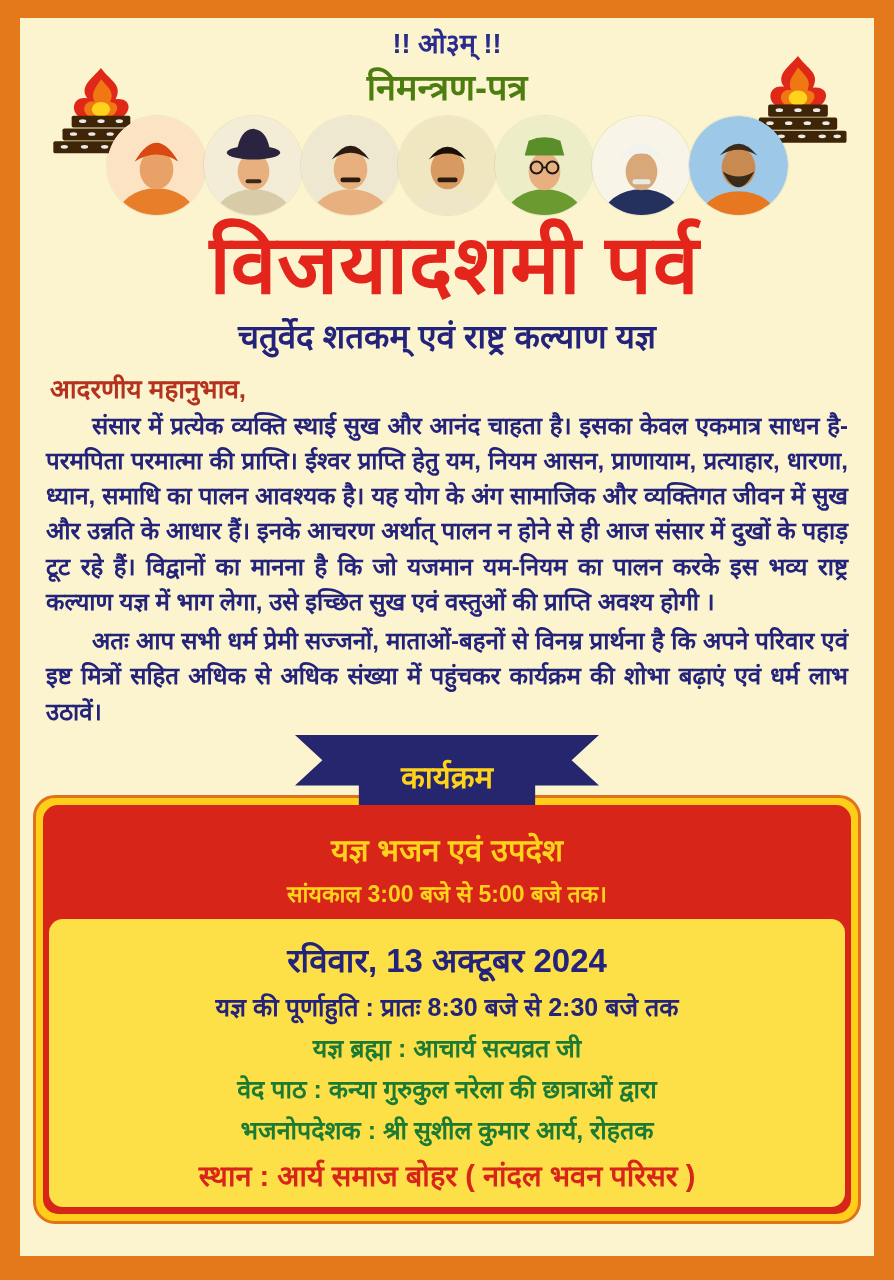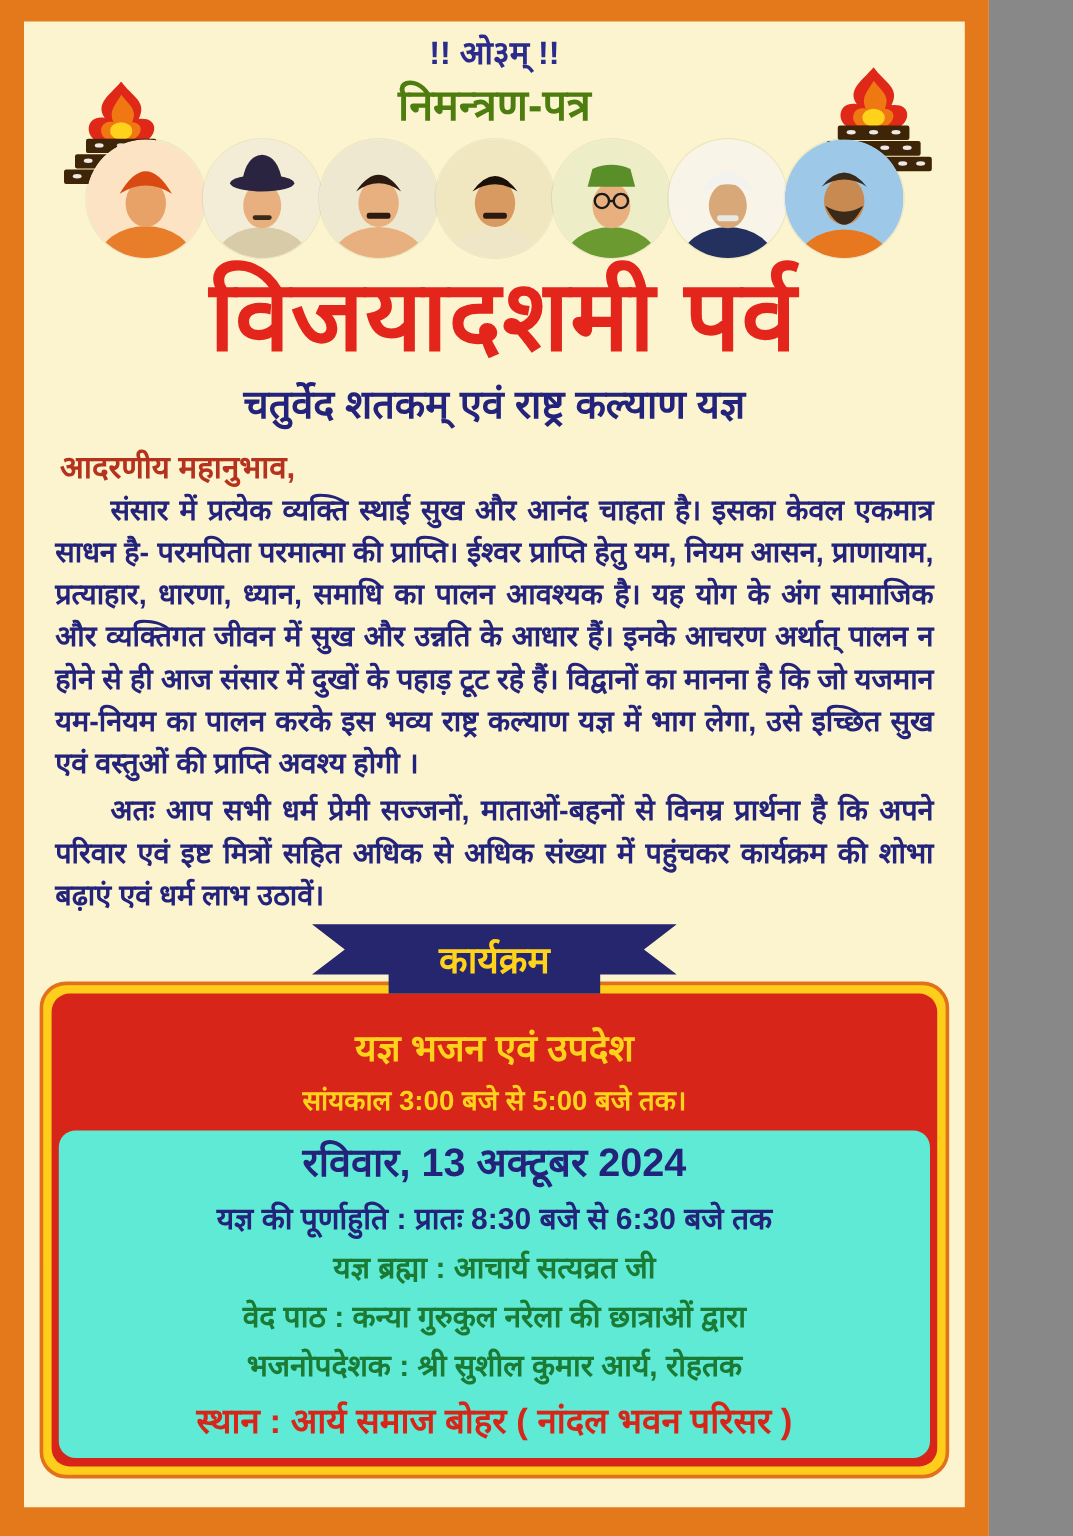--- a/index.html
+++ b/index.html
@@ -1,18 +1,18 @@
 <!DOCTYPE html>
 <html><head>
 <meta charset="utf-8">
 <style>
   html,body { margin:0; padding:0; background:#888; }
   .poster {
     position:relative;
-    width:824px; height:1280px;
+    width:894px; height:1280px;
     box-sizing:border-box;
     background:#FBF4CF;
     border:20px solid #E4791B;
     border-top-width:18px;
     border-bottom-width:24px;
     overflow:hidden;
     font-family:"Liberation Sans","DejaVu Sans",sans-serif;
   }
   .om-line { text-align:center; color:#2B2B8C; font-weight:bold; font-size:27px; margin-top:6px; }
   .inv-line { text-align:center; color:#4d7c0f; font-weight:bold; font-size:36px; margin-top:1px; }
@@ -30,30 +30,30 @@
 
   .salutation { color:#B5321E; font-weight:bold; font-size:26px; margin:12px 30px 0; }
   .para { color:#23237B; font-weight:bold; font-size:24px; line-height:1.47; margin:2px 26px 0; text-align:justify; text-indent:46px; }
   .para + .para { margin-top:4px; }
 
   .ribbon {
     width:304px; height:58px; margin:6px auto -10px; position:relative; z-index:3;
     background:#26266E;
     clip-path:polygon(0% 0%,100% 0%,91% 36%,100% 72%,79% 72%,79% 100%,21% 100%,21% 72%,0% 72%,9% 36%);
     display:flex; align-items:center; justify-content:center;
-    color:#FFD21C; font-weight:bold; font-size:31px; padding-top:0;
+    color:#FFD21C; font-weight:bold; font-size:31px; padding-top:12px;
   }
 
   .schedule { margin:0 13px; border:3px solid #E2711B; background:#FFCE1B; border-radius:22px; padding:7px; position:relative; z-index:2; }
   .schedule-red { background:#D8251A; border-radius:15px; padding:16px 0 7px; text-align:center; }
   .day1-dates { color:#FFD21C; font-weight:bold; font-size:29px; }
   .day1-activity { color:#FFD21C; font-weight:bold; font-size:31px; margin-top:7px; }
   .day1-time { color:#FFD21C; font-weight:bold; font-size:23px; margin-top:7px; }
 
-  .sunday { background:#5eead4; border-radius:14px; margin:10px 6px 0; padding:3px 12px 13px; text-align:center; }
+  .sunday { background:#fde047; border-radius:14px; margin:10px 6px 0; padding:18px 12px 13px; text-align:center; }
   .sun-date { color:#23237B; font-weight:bold; font-size:33px; }
   .sun-item { font-weight:bold; font-size:25px; margin-top:7px; }
   .navy { color:#23237B; }
   .green { color:#1B7A33; }
   .venue { color:#D8251A; font-weight:bold; font-size:29px; margin-top:9px; }
 </style>
 </head>
 <body>
 
 <div class="poster">
@@ -189,21 +189,21 @@
     <span>कार्यक्रम</span>
   </div>
 
   <div class="schedule">
     <div class="schedule-red">
       <div class="day1-activity">यज्ञ भजन एवं उपदेश</div>
       <div class="day1-time">सांयकाल 3:00 बजे से 5:00 बजे तक।</div>
 
       <div class="sunday">
         <div class="sun-date">रविवार, 13 अक्टूबर 2024</div>
-        <div class="sun-item navy">यज्ञ की पूर्णाहुति : प्रातः 8:30 बजे से 6:30 बजे तक</div>
+        <div class="sun-item navy">यज्ञ की पूर्णाहुति : प्रातः 8:30 बजे से 2:30 बजे तक</div>
         <div class="sun-item green">यज्ञ ब्रह्मा : आचार्य सत्यव्रत जी</div>
         <div class="sun-item green">वेद पाठ : कन्या गुरुकुल नरेला की छात्राओं द्वारा</div>
         <div class="sun-item green">भजनोपदेशक : श्री सुशील कुमार आर्य, रोहतक</div>
         <div class="venue">स्थान : आर्य समाज बोहर ( नांदल भवन परिसर )</div>
       </div>
     </div>
   </div>
 
 </div>
 

